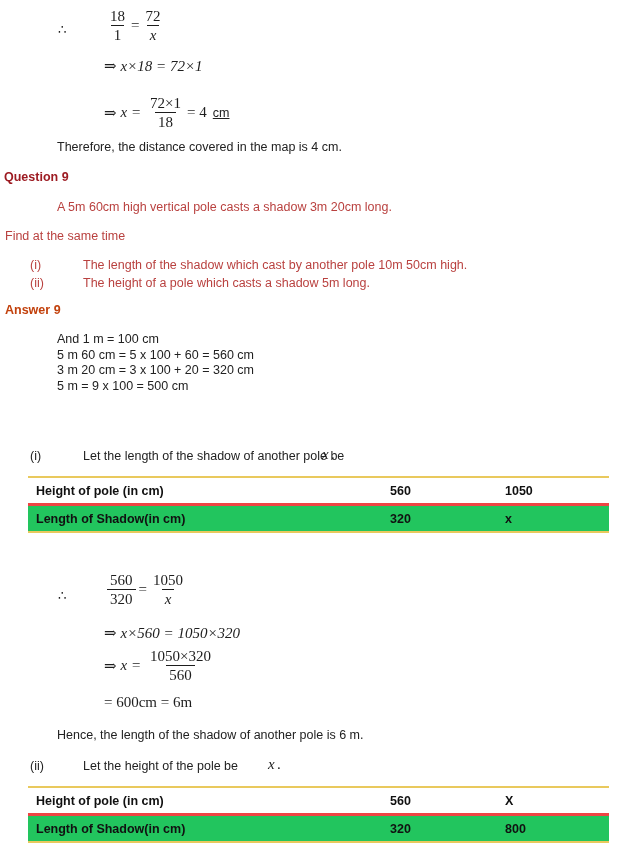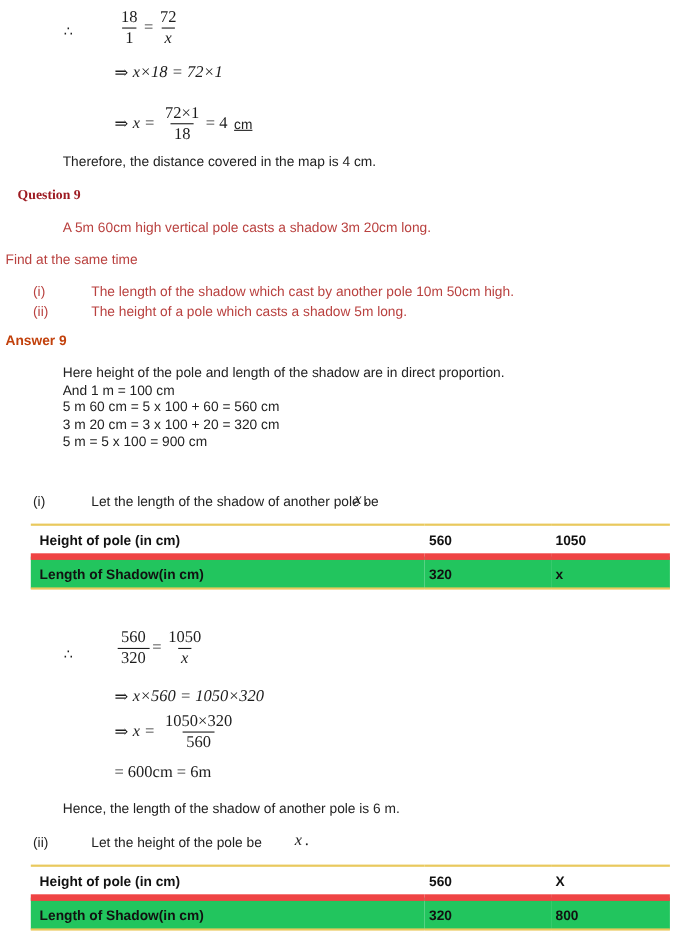--- a/index.html
+++ b/index.html
@@ -104,21 +104,21 @@
     font-size: 12.5px;
     font-weight: bold;
     color: #111111;
     padding: 0;
     vertical-align: middle;
     height: 25px;
   }
   .prop-table tr.row-plain td {
     background: #ffffff;
     border-top: 2px solid #e9c95d;
-    border-bottom: 6px solid #ef4444;
+    border-bottom: 3px solid #ef4444;
     margin-left: 16px;
   }
   .prop-table tr.row-fill td {
     background: #22c55e;
     border-top: 2px solid #e9c95d;
     border-bottom: 2px solid #e9c95d;
   }
   .prop-table td.c-label { padding-left: 8px; }
   .prop-table td.c-v1 { padding-left: 4px; }
   .prop-table td.c-v2 { padding-left: 4px; }
@@ -156,40 +156,39 @@
     <span class="frac">
       <span class="num">72×1</span>
       <span class="den">18</span>
     </span>
     <span>= 4</span>
     <span class="unit-sans">cm</span>
   </div>
 
   <span class="abs body-text" style="left:57px; top:139px;">Therefore, the distance covered in the map is 4 cm.</span>
 
-  <span class="abs red-head" style="left:16px; top:170px;font-family:Liberation Serif, serif;">Question 9</span>
+  <span class="abs red-head" style="left:4px; top:170px;">Question 9</span>
 
   <span class="abs red-text" style="left:57px; top:200px;">A 5m 60cm high vertical pole casts a shadow 3m 20cm long.</span>
 
   <span class="abs red-text" style="left:5px; top:229px;">Find at the same time</span>
 
   <span class="abs red-text" style="left:30px; top:258px;">(i)</span>
   <span class="abs red-text" style="left:83px; top:258px;">The length of the shadow which cast by another pole 10m 50cm high.</span>
 
   <span class="abs red-text" style="left:30px; top:276px;">(ii)</span>
   <span class="abs red-text" style="left:83px; top:276px;">The height of a pole which casts a shadow 5m long.</span>
 
   <span class="abs black-head" style="left:5px; top:303px;">Answer 9</span>
 
   <div class="lines" style="left:57px; top:332px;">
-    <div>Here height of the pole and length of the shadow are in direct proportion.</div>
     <div>And 1 m = 100 cm</div>
     <div>5 m 60 cm = 5 x 100 + 60 = 560 cm</div>
     <div>3 m 20 cm = 3 x 100 + 20 = 320 cm</div>
-    <div>5 m = 5 x 100 = 900 cm</div>
+    <div>5 m = 9 x 100 = 500 cm</div>
   </div>
 
   <span class="abs body-text" style="left:30px; top:448px;">(i)</span>
   <span class="abs body-text" style="left:83px; top:448px;">Let the length of the shadow of another pole be</span>
   <span class="abs math math-i" style="left:322px; top:446px;">x</span>
   <span class="abs math" style="left:331px; top:446px;">.</span>
 
   <table class="prop-table" style="left:28px; top:476px; width:581px;">
     <colgroup>
       <col style="width:358px;">

